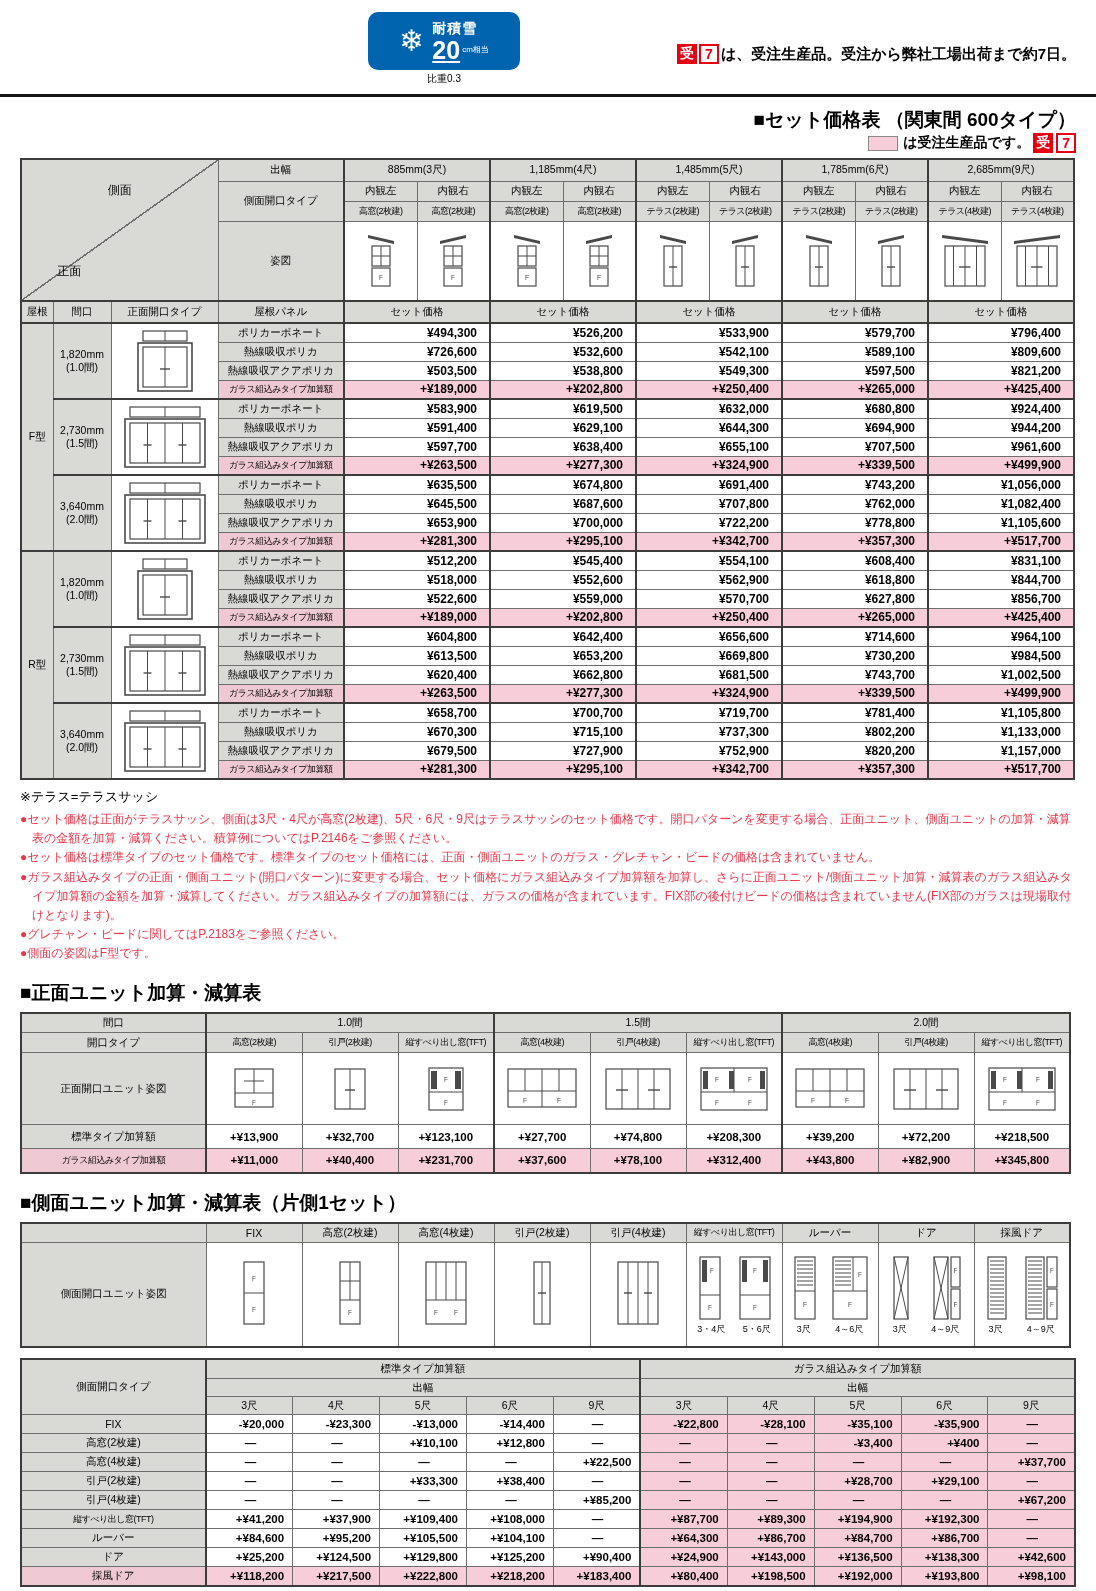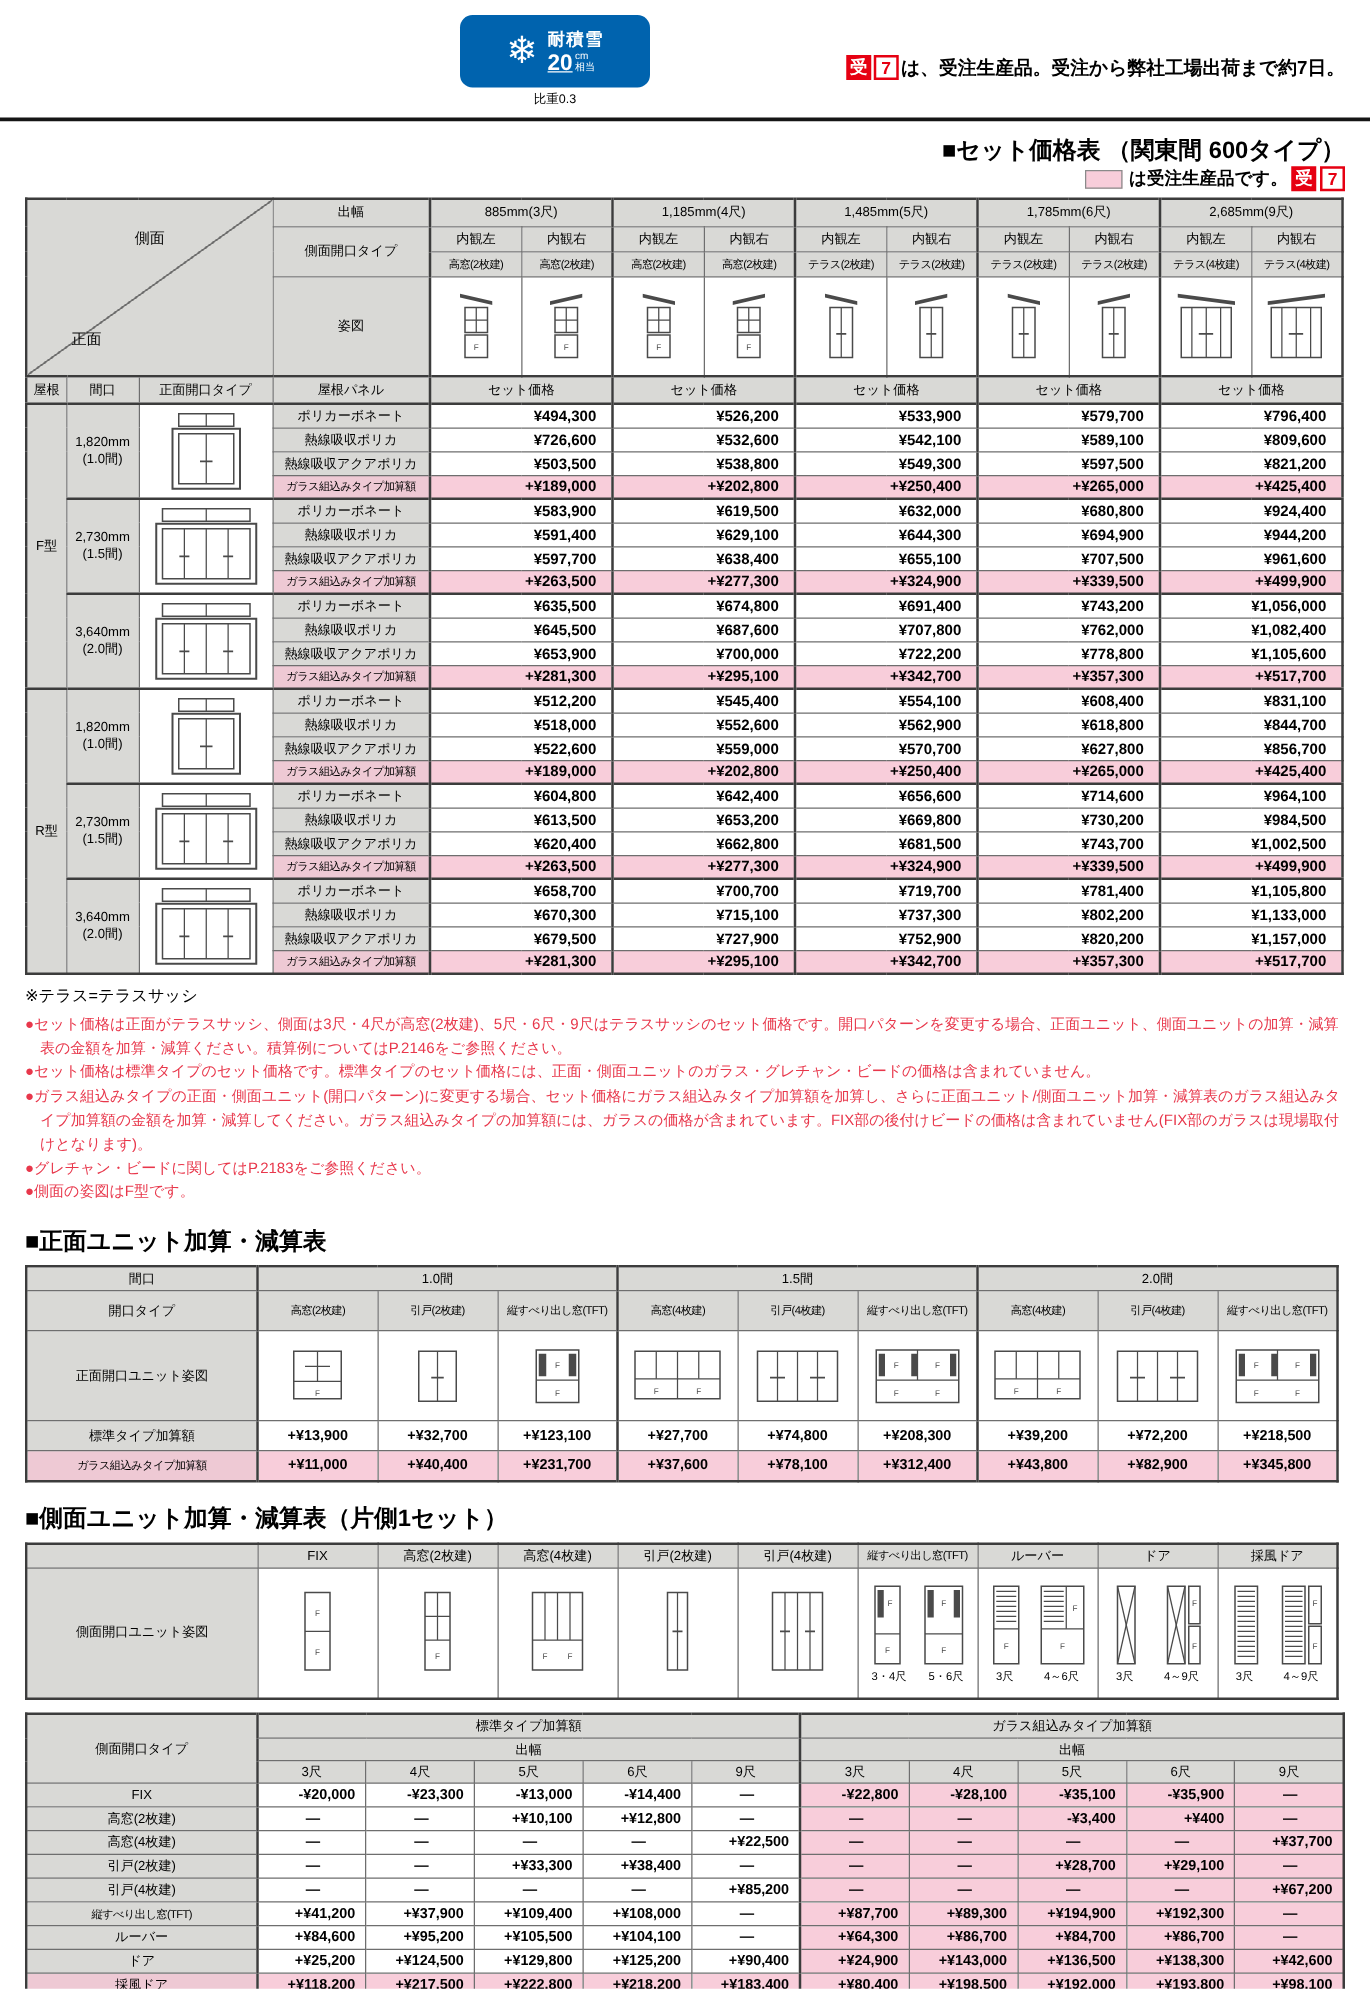--- a/index.html
+++ b/index.html
@@ -8,22 +8,22 @@
   .content{padding:0 20px;}
 
   
   .tophdr{position:relative;height:94px;}
   .snow{position:absolute;left:368px;top:12px;width:152px;text-align:center;}
   .snow-badge{background:#0063ae;border-radius:10px;height:58px;display:flex;align-items:center;justify-content:center;gap:8px;color:#fff;}
   .snow-icon{font-size:30px;line-height:1;}
   .snow-col{text-align:left;}
   .snow-title{font-size:14px;font-weight:bold;letter-spacing:1px;}
   .snow-rowv{display:flex;align-items:center;}
-  .snow-num{font-size:18px;font-weight:bold;line-height:1;text-decoration:underline;}
-  .snow-unit{display:flex;flex-direction:column;font-size:8px;line-height:1.1;margin-left:2px;}
+  .snow-num{font-size:25px;font-weight:bold;line-height:1;text-decoration:underline;}
+  .snow-unit{display:flex;font-size:8px;line-height:1.1;margin-left:2px;}
   .snow-sub{font-size:10px;margin-top:2px;}
   .order-note{position:absolute;right:20px;top:44px;font-size:15px;font-weight:bold;display:flex;align-items:center;gap:2px;}
   .ju{background:#e60012;color:#fff;padding:1px 3px;font-weight:bold;font-size:14px;}
   .junum{border:2px solid #e60012;color:#e60012;background:#fff;padding:0 4px;font-weight:bold;font-size:14px;}
   .rule{border:none;border-top:3px solid #151515;margin:0 0 10px 0;}
 
   
   .sec1-head{display:flex;justify-content:space-between;align-items:flex-end;margin-bottom:5px;flex-direction:column;}
   .sec-title{font-size:19px;font-weight:bold;}
   .legend{display:flex;align-items:center;gap:3px;font-size:14px;font-weight:bold;text-align:center;}
@@ -529,21 +529,21 @@
           <col style="width:96px">
           <col style="width:96px">
         </colgroup>
         <tbody>
           <tr style="height:20px">
             <td class="hd">間口</td>
             <td colspan="3" class="hd thickL">1.0間</td>
             <td colspan="3" class="hd thickL">1.5間</td>
             <td colspan="3" class="hd thickL">2.0間</td>
           </tr>
-          <tr style="height:32px">
+          <tr style="height:20px">
             <td class="hd">開口タイプ</td>
             <td class="hd small9 thickL">高窓(2枚建)</td>
             <td class="hd small9">引戸(2枚建)</td>
             <td class="hd small9">縦すべり出し窓(TFT)</td>
             <td class="hd small9 thickL">高窓(4枚建)</td>
             <td class="hd small9">引戸(4枚建)</td>
             <td class="hd small9">縦すべり出し窓(TFT)</td>
             <td class="hd small9 thickL">高窓(4枚建)</td>
             <td class="hd small9">引戸(4枚建)</td>
             <td class="hd small9">縦すべり出し窓(TFT)</td>

